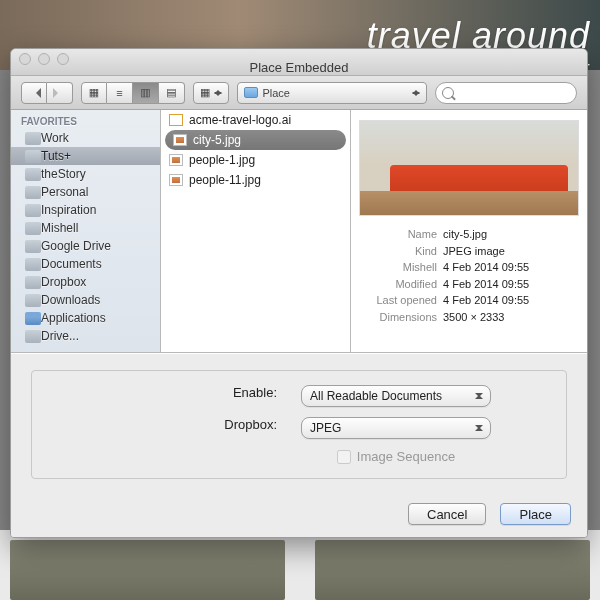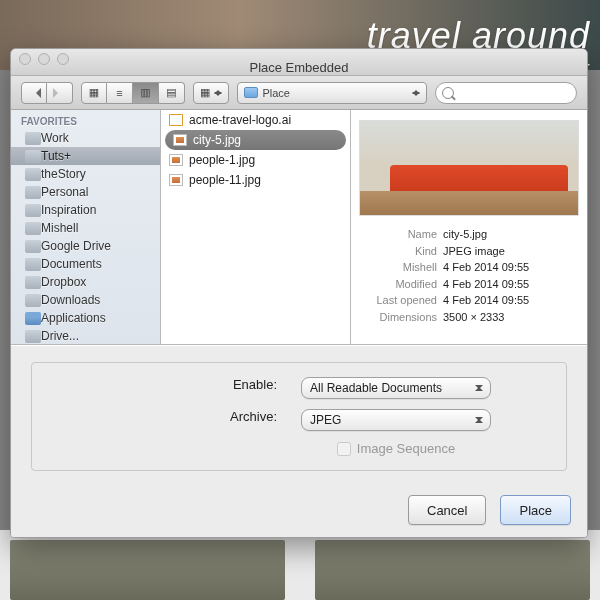--- a/index.html
+++ b/index.html
@@ -60,21 +60,21 @@
 .opt-box { background:#ececec; border:1px solid #c8c8c8; border-radius:4px; padding:14px; display:flex; flex-direction:column; gap:10px; align-items:center;}
 .orow { display:flex; gap:24px;}
 .olabel { width:170px; text-align:right; font-size:13px; color:#222;}
 .osel { width:190px; height:22px; background:linear-gradient(#fefefe,#e8e8e8); border:1px solid #a0a0a0; border-radius:8px; display:flex; align-items:center; padding:0 8px; font-size:12px; color:#222; position:relative; box-shadow:0 1px 0 rgba(0,0,0,.06);}
 .osel::after { content:""; position:absolute; right:7px; top:5px; width:0; height:0; border:4px solid transparent; border-bottom-color:#555;}
 .osel::before { content:""; position:absolute; right:7px; bottom:5px; width:0; height:0; border:4px solid transparent; border-top-color:#555;}
 .chk { display:flex; align-items:center; gap:6px; font-size:13px; color:#999;}
 .chk input { width:14px; height:14px;}
 
 .footer { display:flex; justify-content:flex-end; gap:14px; padding:8px 16px 12px; background:#ececec;}
-.fbtn { height:30px; padding:0 18px; border:1px solid #9a9a9a; border-radius:4px; background:linear-gradient(#fefefe,#e4e4e4); font-size:13px; color:#222; display:flex; align-items:center; box-shadow:0 1px 0 rgba(0,0,0,.08);}
+.fbtn { height:22px; padding:0 18px; border:1px solid #9a9a9a; border-radius:4px; background:linear-gradient(#fefefe,#e4e4e4); font-size:13px; color:#222; display:flex; align-items:center; box-shadow:0 1px 0 rgba(0,0,0,.08);}
 .fbtn.primary { background:linear-gradient(#f4f8ff,#cfe0f6); border-color:#7a9ac8;}
 .arrow { display:inline-block; width:0; height:0; border:5px solid transparent;}
 .arrow.l { border-right-color:#666; margin-right:-3px;}
 .arrow.r { border-left-color:#bbb; margin-left:-3px;}
 .updn { position:relative; width:8px; height:14px; margin-left:auto;}
 .updn::before{content:"";position:absolute;top:0;left:0;border:4px solid transparent;border-bottom-color:#555;}
 .updn::after{content:"";position:absolute;bottom:0;left:0;border:4px solid transparent;border-top-color:#555;}
 .vicon { font-size:11px; color:#444;}
 </style>
 </head>
@@ -244,21 +244,21 @@
 
   <div class="options">
     <div class="opt-box">
       <div class="orow">
         <div class="olabel">Enable:</div>
         <div class="osel">
             <span>All Readable Documents</span>
           </div>
       </div>
       <div class="orow">
-        <div class="olabel">Archive:</div>
+        <div class="olabel">Dropbox:</div>
         <div class="osel">
             <span>JPEG</span>
           </div>
       </div>
       <div class="orow">
         <div class="olabel"></div>
         <label class="chk">
           <input type="checkbox" disabled="" style="">
           <span>Image Sequence</span>
         </label>

